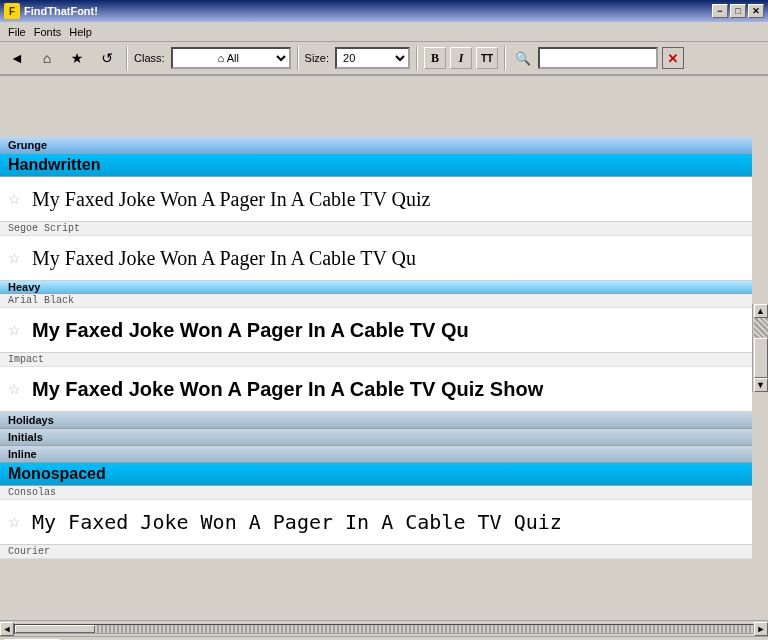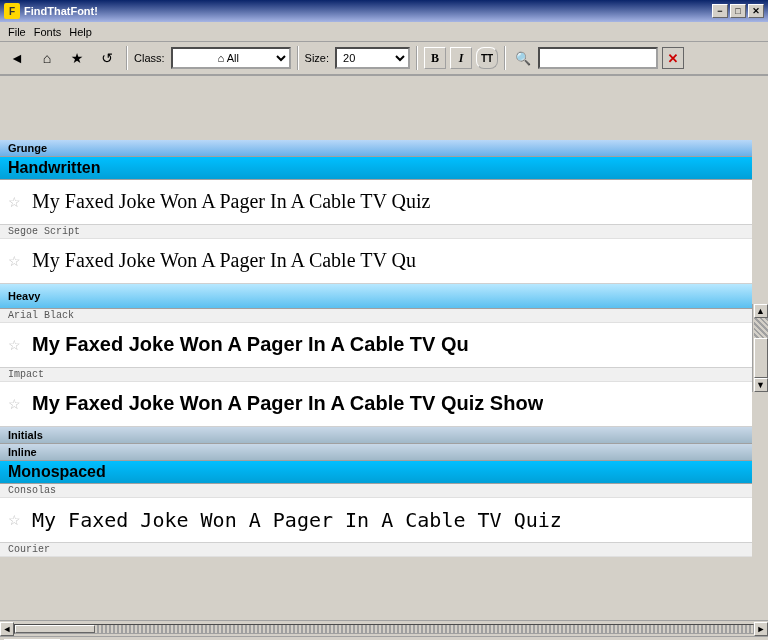--- a/index.html
+++ b/index.html
@@ -260,21 +260,21 @@
       padding: 2px 8px;
       font-size: 16px;
       font-weight: bold;
       color: #000;
       border-bottom: 1px solid #a0a0a0;
     }
 
     
     .category-heavy {
       background: linear-gradient(to bottom, #b8e8ff, #5bc0f0);
-      padding: 6px 8px;
+      padding: 0 8px;
       font-size: 11px;
       font-weight: bold;
       color: #000;
       border-bottom: 1px solid #a0a0a0;
     }
   </style>
 </head>
 <body>
 
 <div class="title-bar">
@@ -314,21 +314,21 @@
     <option>⌂ All</option>
   </select>
   <div class="toolbar-separator"></div>
   <span class="toolbar-label">Size:</span>
   <select class="toolbar-select size-select">
     <option>20</option>
   </select>
   <div class="toolbar-separator"></div>
   <div class="toolbar-format-btn" style="font-weight:bold; font-family: serif;">B</div>
   <div class="toolbar-format-btn" style="font-style:italic; font-family: serif;">I</div>
-  <div class="toolbar-format-btn" style="font-size:10px;border-radius:8px;">TT</div>
+  <div class="toolbar-format-btn" style="font-size:10px;">TT</div>
   <div class="toolbar-separator"></div>
   <span class="search-icon-btn">🔍</span>
   <input class="search-box" type="text" value="" style="">
   <div class="clear-btn">✕</div>
 </div>
 
 <div style="display:flex; height: calc(640px - 22px - 20px - 34px - 20px); position:relative;align-items:center;">
   <div class="font-list">
 
     <div class="category-partial">
@@ -367,20 +367,23 @@
     </div>
 
     <div class="font-entry">
       <div class="font-name-row">Impact</div>
       <div class="font-preview-row">
         <span class="star-btn">☆</span>
         <span class="font-sample font-impact" style="font-size:20px; font-weight:900;">My Faxed Joke Won A Pager In A Cable TV Quiz Show</span>
       </div>
     </div>
 
+    <div class="category-partial" style="background: linear-gradient(to bottom, #c8d8e8, #a0b8c8);">
+      <span>Holidays</span>
+    </div>
 
     <div class="category-partial" style="background: linear-gradient(to bottom, #c8d8e8, #a0b8c8);">
       <span>Initials</span>
     </div>
 
     <div class="category-partial" style="background: linear-gradient(to bottom, #c8d8e8, #a0b8c8);">
       <span>Inline</span>
     </div>
 
     <div class="category-selected">

